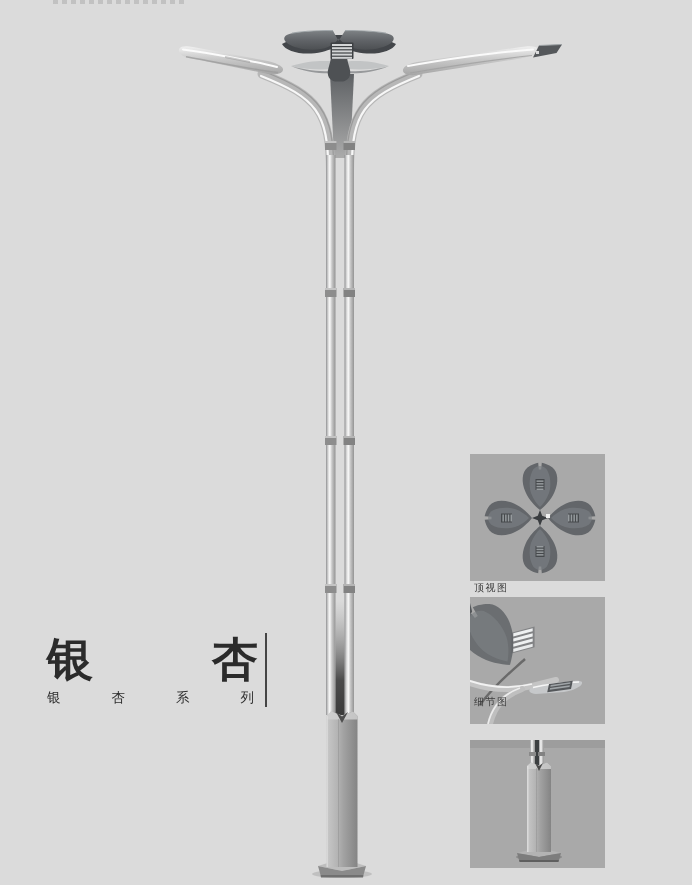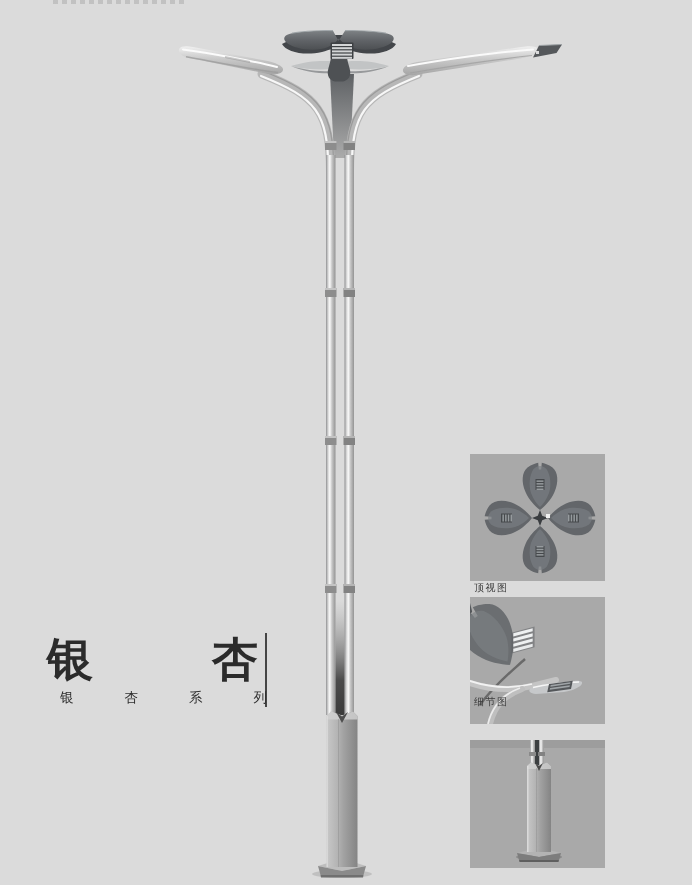--- a/index.html
+++ b/index.html
@@ -22,21 +22,21 @@
   
   .title-main{
     position:absolute;left:47px;top:636px;width:211px;
     display:flex;justify-content:space-between;
     font-size:46px;line-height:1;font-weight:600;color:#2b2b2b;
   }
   .title-rule{
     position:absolute;left:265px;top:633px;width:2px;height:74px;background:#454545;
   }
   .title-sub{
-    position:absolute;left:60px;top:691px;
+    position:absolute;left:47px;top:691px;
     font-size:13.5px;line-height:1.1;font-weight:500;color:#2f2f2f;
     letter-spacing:51px;white-space:nowrap;
   }
 
   
   .panel{position:absolute;left:470px;width:135px;}
   .panel svg{display:block;}
   .panel-label{
     position:absolute;left:474px;font-size:10px;color:#3c3c3c;
     letter-spacing:1.5px;line-height:1.2;

